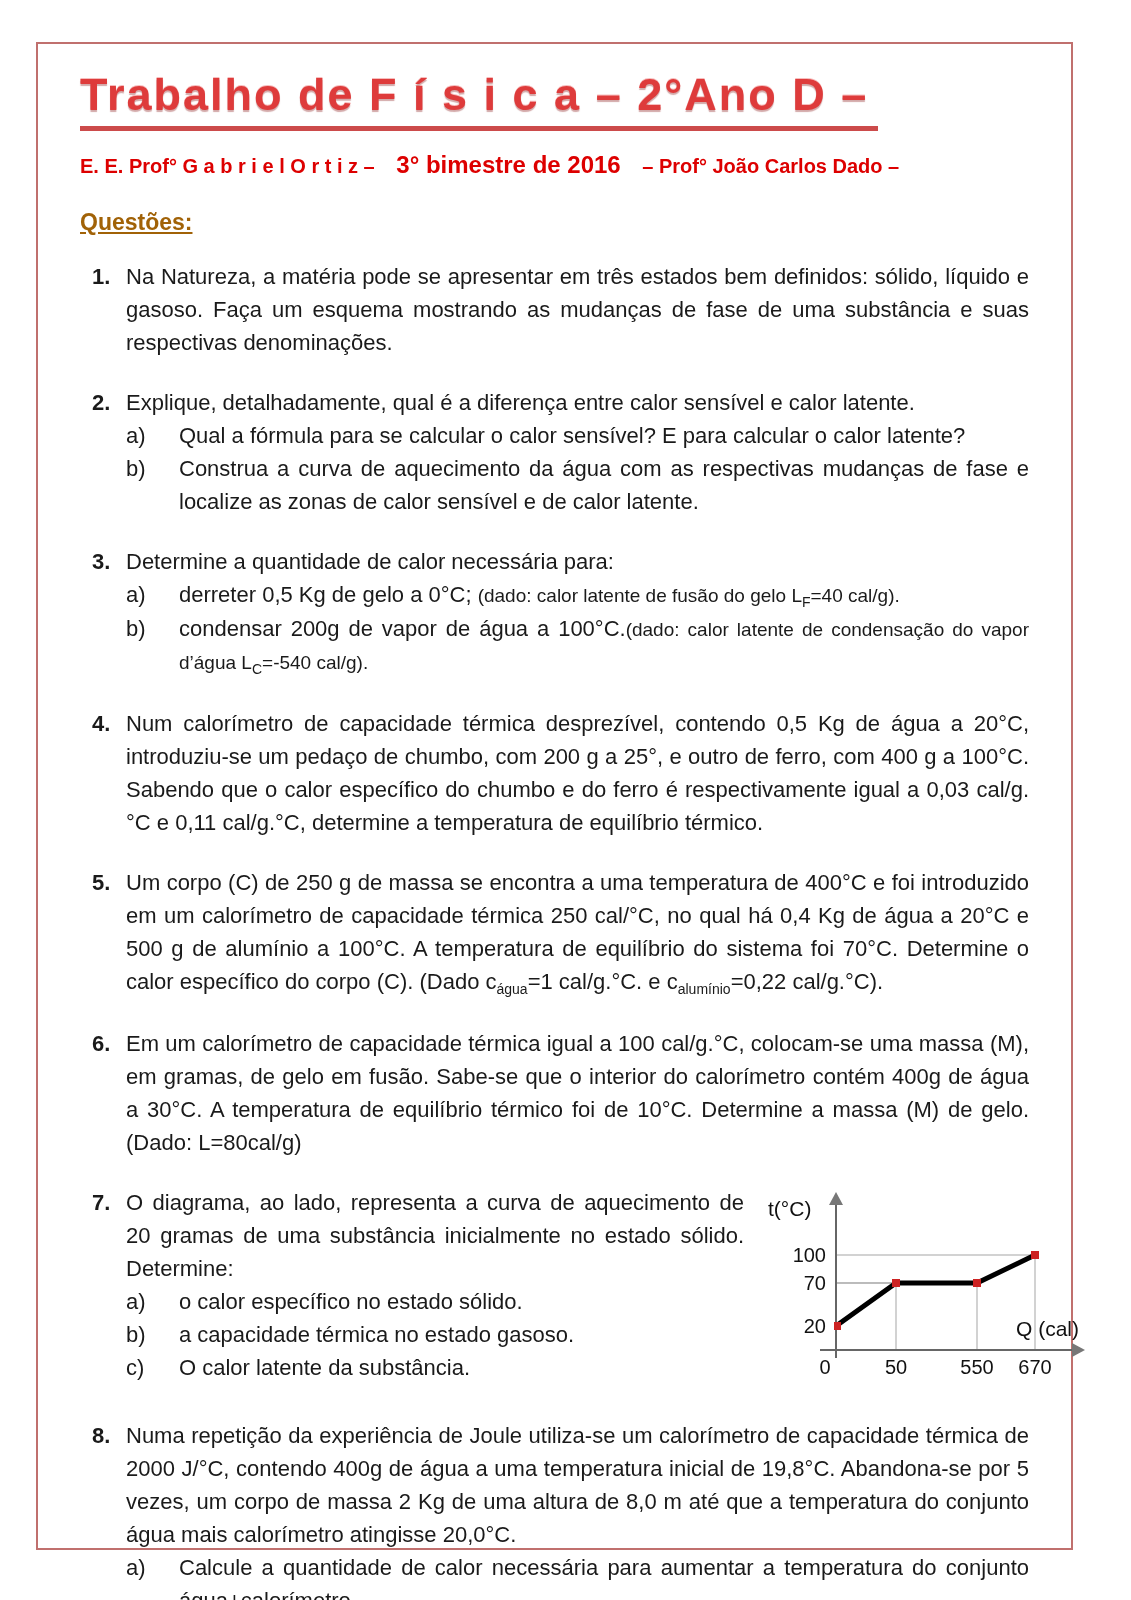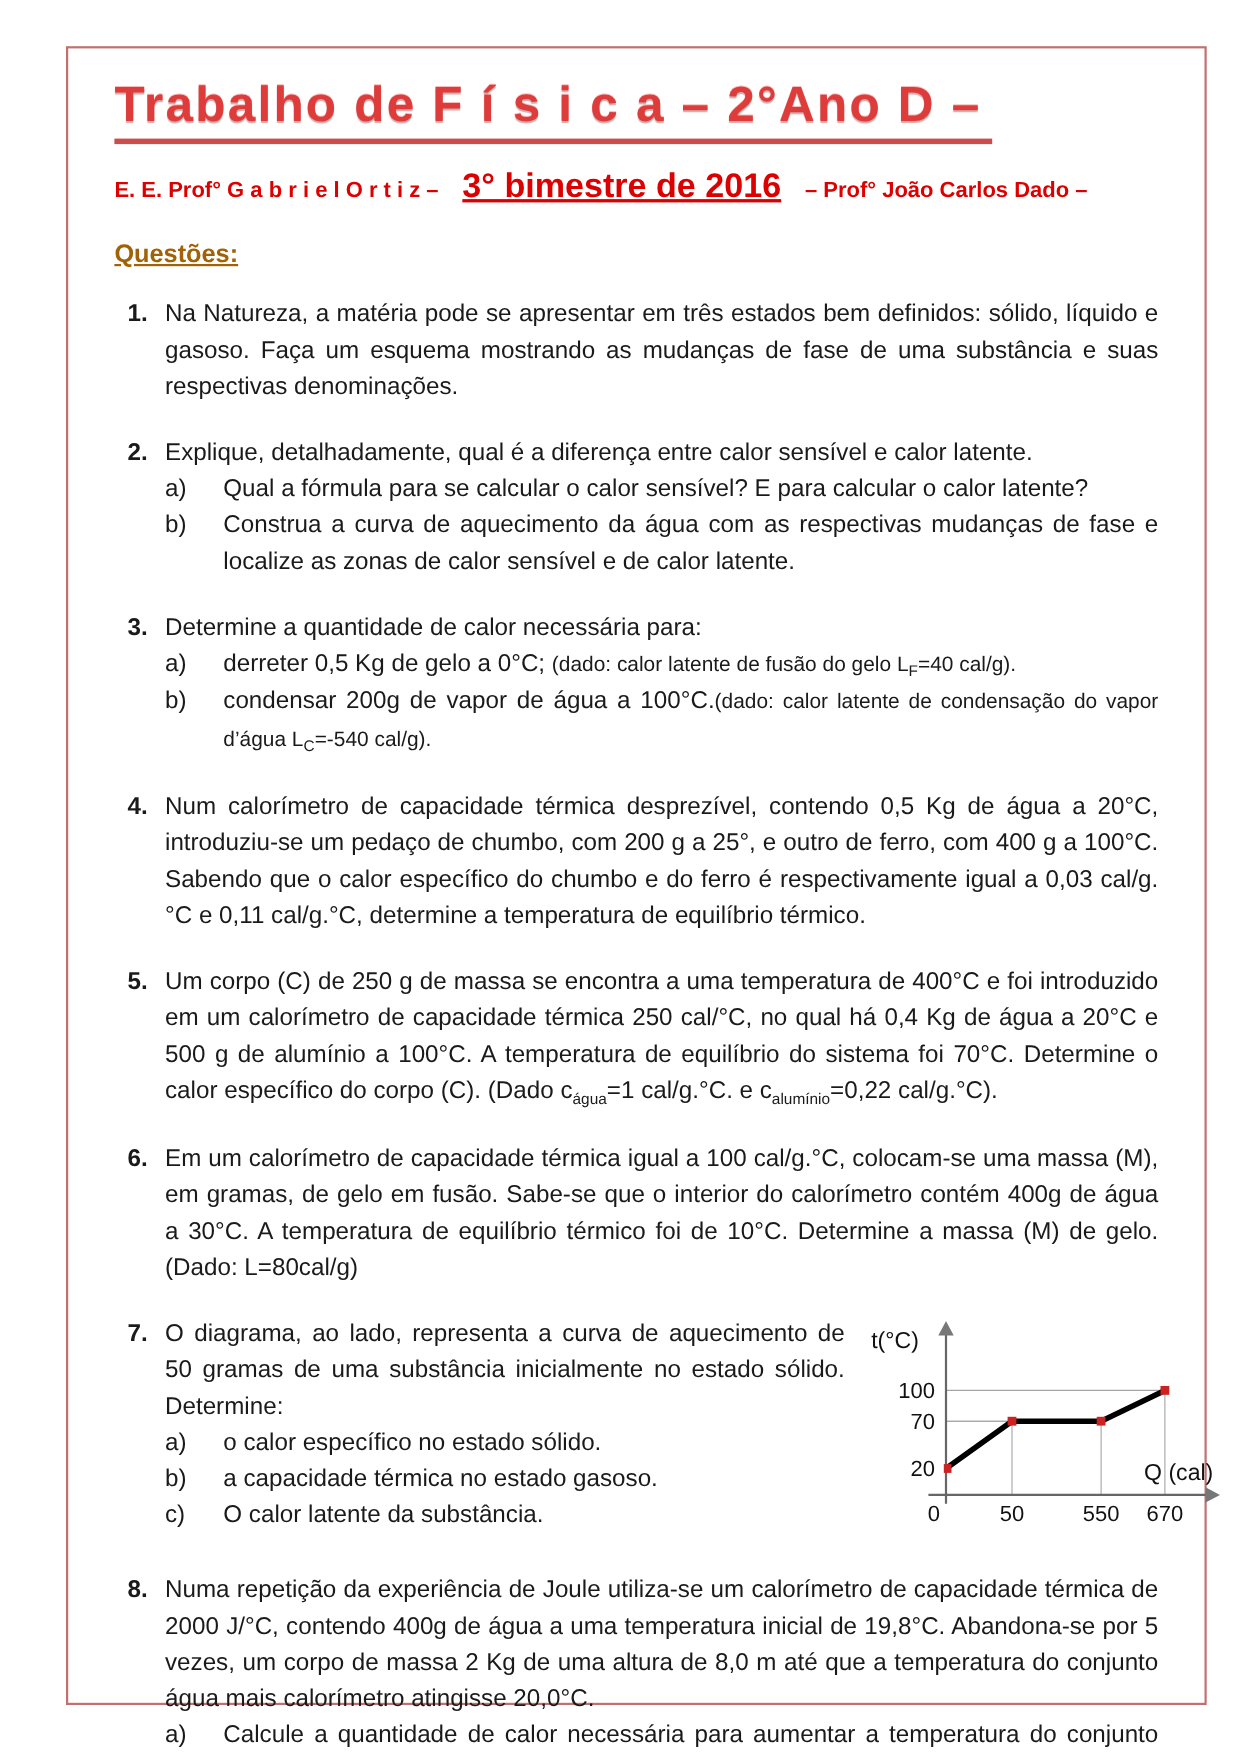--- a/index.html
+++ b/index.html
@@ -1,35 +1,35 @@
 <!DOCTYPE html>
 <html><head>
 <meta charset="utf-8">
 <style>
   html,body{margin:0;padding:0;background:#fff;}
   .page{
     position:relative;width:1131px;height:1600px;background:#ffffff;
     font-family:"Liberation Sans",sans-serif;color:#1a1a1a;overflow:hidden;
   }
   .frame{
-    position:absolute;left:60px;top:42px;width:1037px;height:1508px;
+    position:absolute;left:36px;top:42px;width:1037px;height:1508px;
     border:2px solid #c0706e;box-sizing:border-box;
     padding:24px 42px 0 42px;
   }
   
   .doc-title{
     display:inline-block;
     font-size:45px;font-weight:bold;letter-spacing:2px;
     color:#de3b3b;
     text-shadow:0 2px 1px rgba(130,10,10,.35), 0 -1px 0 #f7bdbd;
     border-bottom:5px solid #cc4b4b;
     padding:0 10px 6px 0;margin:2px 0 20px 0;line-height:1.1;
   }
   .subtitle{color:#dd0000;font-weight:bold;font-size:20px;margin:0 0 30px 0;}
-  .subtitle .term{font-size:31px;margin:0 16px;text-decoration:underline;}
+  .subtitle .term{font-size:24px;margin:0 16px;}
   .questoes{
     font-size:23px;font-weight:bold;text-decoration:underline;
     margin:0 0 24px 0;color:#a16207;
   }
   
   .q{display:flex;margin-bottom:27px;font-size:22px;line-height:1.5;}
   .q-num{flex:none;width:46px;padding-left:12px;font-weight:bold;box-sizing:border-box;}
   .q-body{flex:1;text-align:justify;}
   .sub{display:flex;}
   .sub-label{flex:none;width:37px;}
@@ -112,21 +112,21 @@
     <div class="q">
       <div class="q-num">6.</div>
       <div class="q-body">Em um calorímetro de capacidade térmica igual a 100 cal/g.°C, colocam-se uma massa (M), em gramas, de gelo em fusão. Sabe-se que o interior do calorímetro contém 400g de água a 30°C.  A temperatura de equilíbrio térmico foi de 10°C. Determine a massa (M) de gelo. (Dado: L=80cal/g)</div>
     </div>
 
     <div class="q">
       <div class="q-num">7.</div>
       <div class="q-body">
         <div class="q7-row">
           <div class="q7-left">
-            <div>O diagrama, ao lado,  representa a curva de aquecimento de 50 gramas de uma substância inicialmente no estado sólido. Determine:</div>
+            <div>O diagrama, ao lado,  representa a curva de aquecimento de 20 gramas de uma substância inicialmente no estado sólido. Determine:</div>
             <div class="sub">
               <span class="sub-label">a)</span>
               <span class="sub-text">o calor específico no estado sólido.</span>
             </div>
             <div class="sub">
               <span class="sub-label">b)</span>
               <span class="sub-text">a capacidade térmica no estado gasoso.</span>
             </div>
             <div class="sub">
               <span class="sub-label">c)</span>

